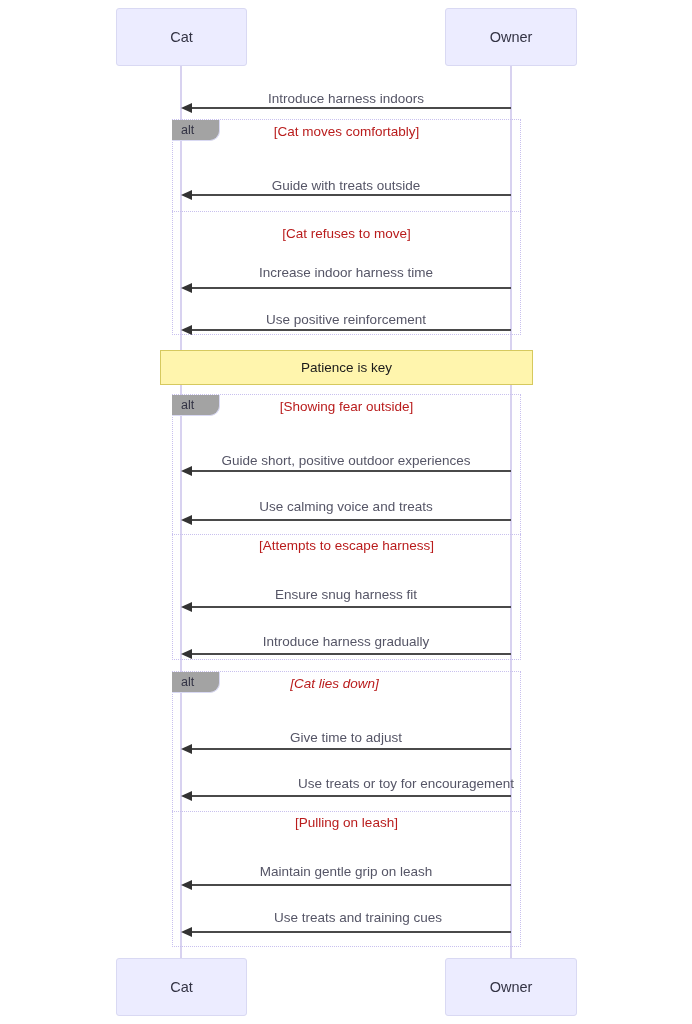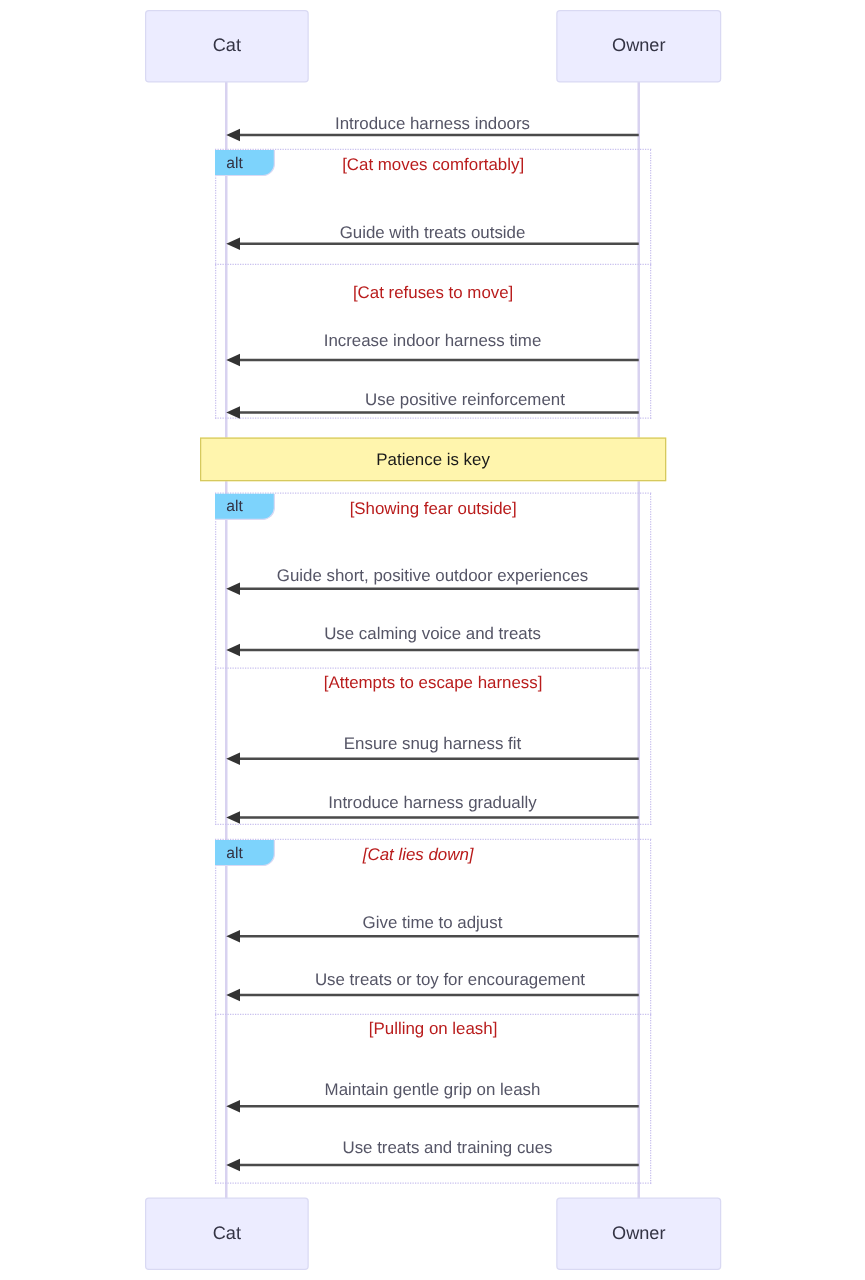--- a/index.html
+++ b/index.html
@@ -23,21 +23,21 @@
     position:absolute;width:2px;background:#d8d2f0;z-index:1;
   }
 
   
   .alt-box{
     position:absolute;box-sizing:border-box;
     border:1.4px dotted #c8c0ee;background:transparent;z-index:3;
     pointer-events:none;
   }
   .alt-tag{
-    position:absolute;height:21px;background:#7dd3fc;
+    position:absolute;height:21px;background:#a3a3a3;
     border-right:1px solid #d9d9f3;border-bottom:1px solid #d9d9f3;
     display:flex;align-items:center;padding-left:9px;
     font-size:12.5px;color:#333344;z-index:6;
     border-bottom-right-radius:10px;width:48px;box-sizing:border-box;
   }
   .alt-cond{
     position:absolute;text-align:center;
     font-size:13.5px;color:#b91c1c;z-index:6;
   }
   .alt-divider{
@@ -98,39 +98,39 @@
     <div class="msg-arrow" style="left: 181px; top: 102.5px;"></div>
     <div class="msg-label" style="left: 181px; top: 91px; width: 330px;">Introduce harness indoors</div>
     <div class="msg-line" style="left: 190px; top: 194px; width: 321px;"></div>
     <div class="msg-arrow" style="left: 181px; top: 189.5px;"></div>
     <div class="msg-label" style="left: 181px; top: 178px; width: 330px;">Guide with treats outside</div>
     <div class="msg-line" style="left: 190px; top: 287px; width: 321px;"></div>
     <div class="msg-arrow" style="left: 181px; top: 282.5px;"></div>
     <div class="msg-label" style="left: 181px; top: 265px; width: 330px;">Increase indoor harness time</div>
     <div class="msg-line" style="left: 190px; top: 329px; width: 321px;"></div>
     <div class="msg-arrow" style="left: 181px; top: 324.5px;"></div>
-    <div class="msg-label" style="left: 181px; top: 312px; width: 330px; margin-left: 26px;">Use positive reinforcement</div>
+    <div class="msg-label" style="left: 181px; top: 312px; width: 330px;">Use positive reinforcement</div>
     <div class="msg-line" style="left: 190px; top: 470px; width: 321px;"></div>
     <div class="msg-arrow" style="left: 181px; top: 465.5px;"></div>
     <div class="msg-label" style="left: 181px; top: 453px; width: 330px;">Guide short, positive outdoor experiences</div>
     <div class="msg-line" style="left: 190px; top: 519px; width: 321px;"></div>
     <div class="msg-arrow" style="left: 181px; top: 514.5px;"></div>
     <div class="msg-label" style="left: 181px; top: 499px; width: 330px;">Use calming voice and treats</div>
     <div class="msg-line" style="left: 190px; top: 606px; width: 321px;"></div>
     <div class="msg-arrow" style="left: 181px; top: 601.5px;"></div>
     <div class="msg-label" style="left: 181px; top: 587px; width: 330px;">Ensure snug harness fit</div>
     <div class="msg-line" style="left: 190px; top: 653px; width: 321px;"></div>
     <div class="msg-arrow" style="left: 181px; top: 648.5px;"></div>
     <div class="msg-label" style="left: 181px; top: 634px; width: 330px;">Introduce harness gradually</div>
     <div class="msg-line" style="left: 190px; top: 748px; width: 321px;"></div>
     <div class="msg-arrow" style="left: 181px; top: 743.5px;"></div>
     <div class="msg-label" style="left: 181px; top: 730px; width: 330px;">Give time to adjust</div>
     <div class="msg-line" style="left: 190px; top: 795px; width: 321px;"></div>
     <div class="msg-arrow" style="left: 181px; top: 790.5px;"></div>
-    <div class="msg-label" style="left: 181px; top: 776px; width: 358px;">Use treats or toy for encouragement</div>
+    <div class="msg-label" style="left: 181px; top: 776px; width: 358px; padding-left: 46px;">Use treats or toy for encouragement</div>
     <div class="msg-line" style="left: 190px; top: 884px; width: 321px;"></div>
     <div class="msg-arrow" style="left: 181px; top: 879.5px;"></div>
     <div class="msg-label" style="left: 181px; top: 864px; width: 330px;">Maintain gentle grip on leash</div>
     <div class="msg-line" style="left: 190px; top: 931px; width: 321px;"></div>
     <div class="msg-arrow" style="left: 181px; top: 926.5px;"></div>
     <div class="msg-label" style="left: 181px; top: 910px; width: 330px; margin-left: 12px;">Use treats and training cues</div>
     <div class="note-box" style="left: 160px; top: 350px; width: 373px; height: 35px;">
       <span>Patience is key</span>
     </div>
     <div class="actor-box" style="left: 116px; top: 8px; width: 131px; height: 58px;">

